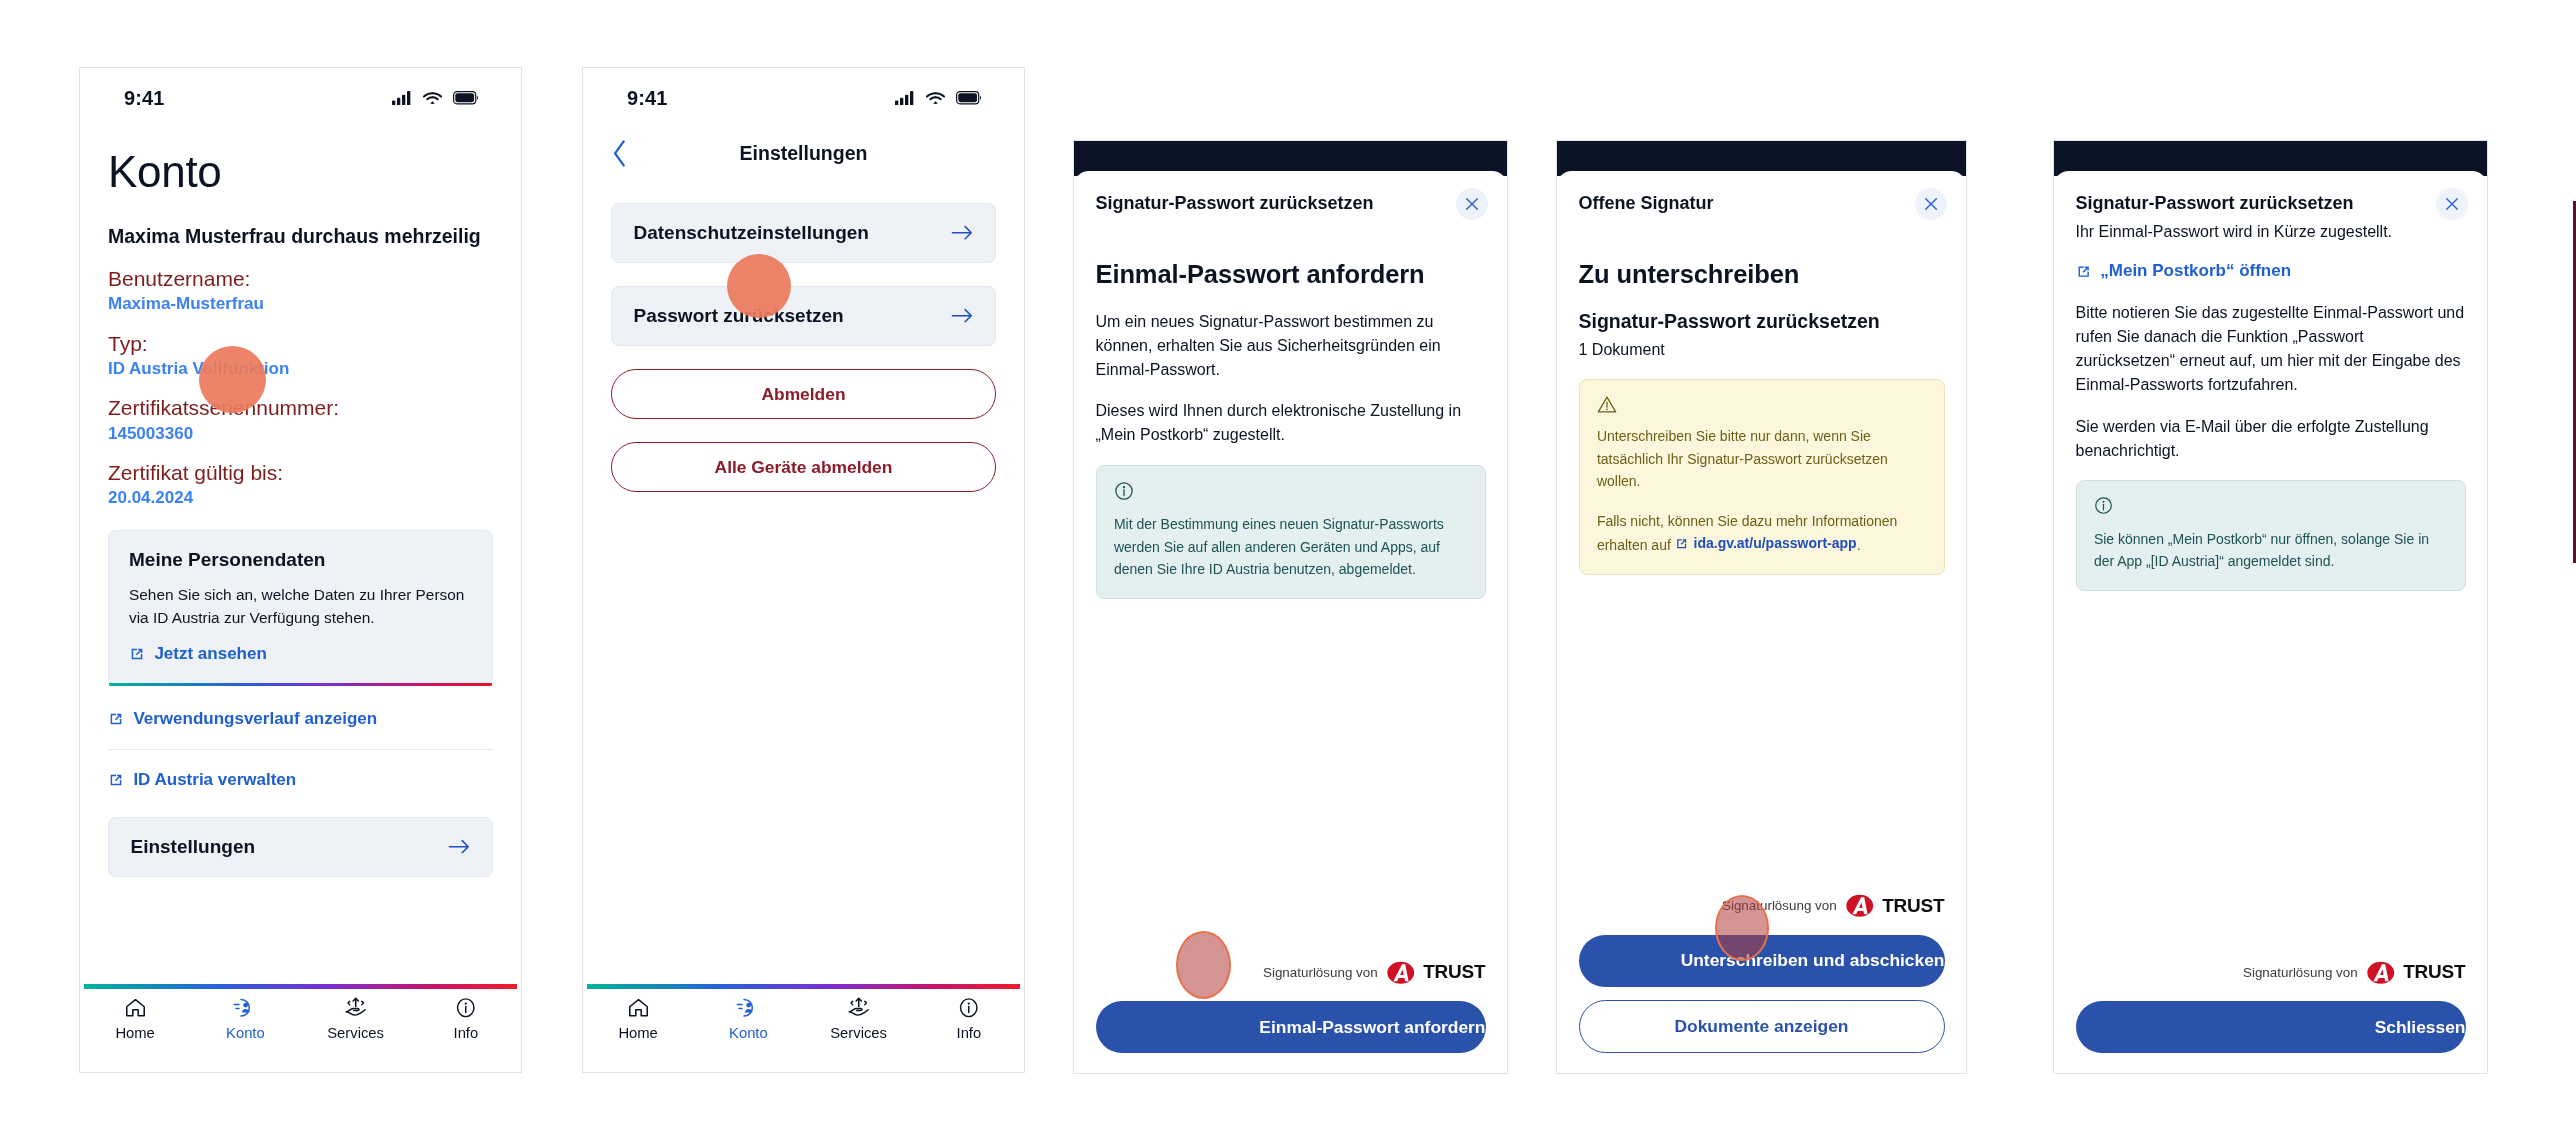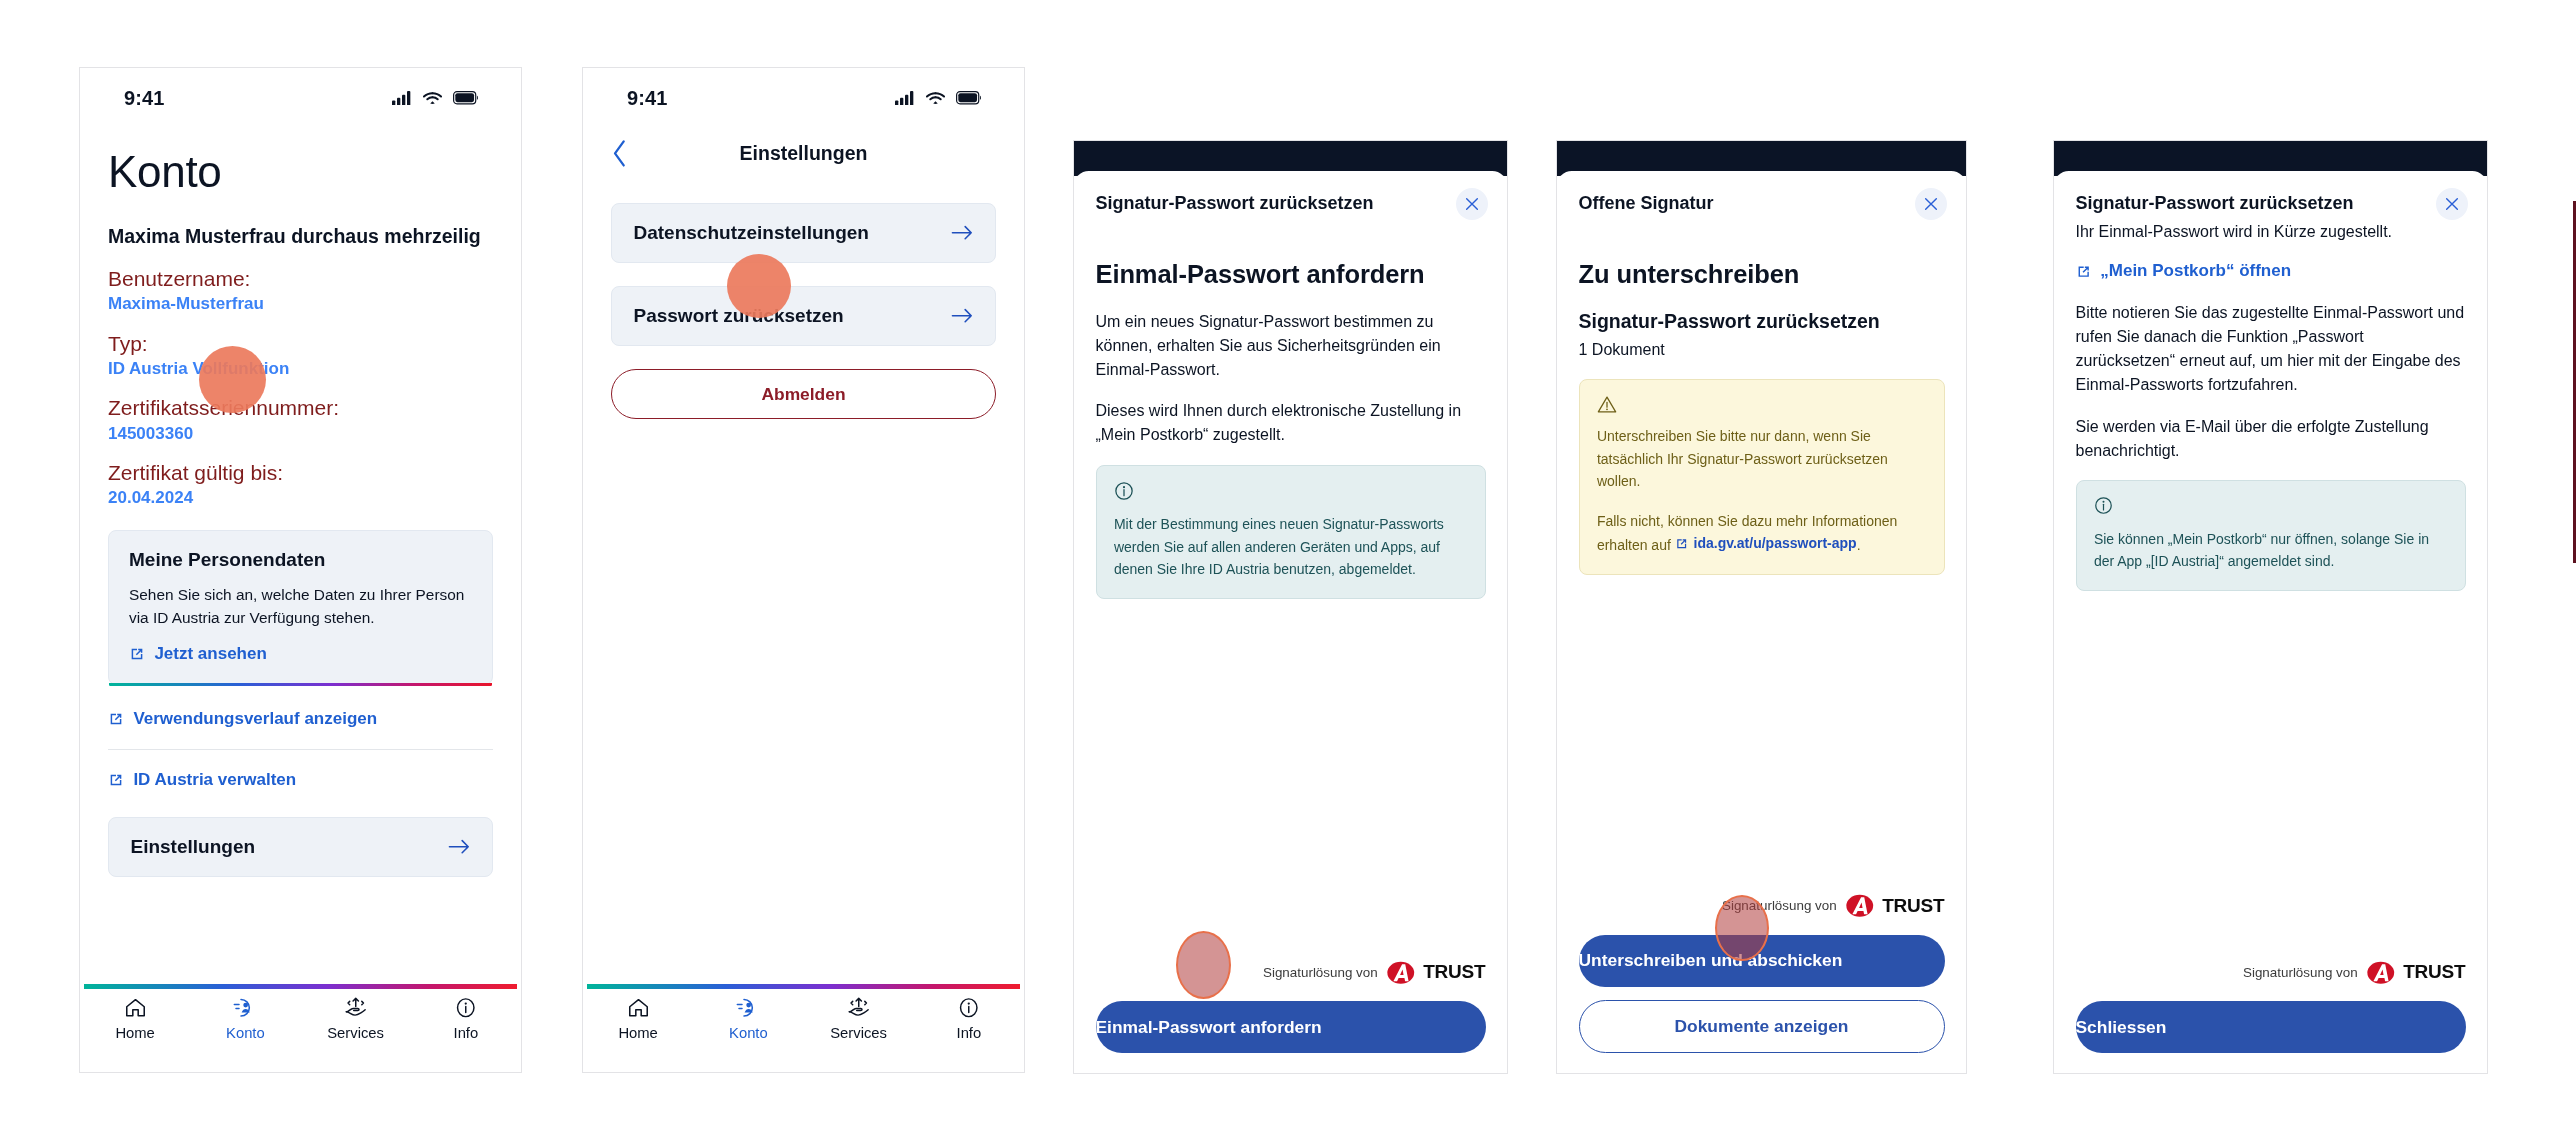--- a/index.html
+++ b/index.html
@@ -134,21 +134,21 @@
 
   .sheet-foot{padding:0 21.5px 20px 21.5px;}
   .brand{
     display:flex;align-items:center;justify-content:flex-end;gap:8px;
     margin-bottom:16px;
   }
   .brand .bl{font-size:13.4px;color:#3c3c3c;}
   .brand .bword{font-size:19px;font-weight:700;color:#0d0d0d;letter-spacing:-0.2px;}
   .primary-btn{
     background:#2b52ab;border-radius:40px;height:52px;
-    display:flex;align-items:center;justify-content:flex-start;
+    display:flex;align-items:center;justify-content:flex-end;
     color:#fff;font-size:17.4px;font-weight:700;
   }
   .secondary-btn{
     background:#fff;border:1px solid #2b52ab;border-radius:40px;height:51px;
     display:flex;align-items:center;justify-content:center;
     color:#2b52ab;font-size:17.4px;font-weight:700;margin-top:13.4px;
   }
 
   
   .blob{position:absolute;border-radius:50%;pointer-events:none;}
@@ -330,20 +330,23 @@
 
     <div class="big-row" style="margin-top:23px;">
       <span class="label">Passwort zurücksetzen</span>
       <svg width="23" height="17.4" viewBox="0 0 34 26">
         <path d="M2 13h28M21 4l9 9-9 9" stroke="#1f4fbd" stroke-width="2.4" fill="none" stroke-linecap="round" stroke-linejoin="round"></path>
       </svg>
     </div>
 
     <div class="outline-btn">
       <span>Abmelden</span>
+    </div>
+    <div class="outline-btn">
+      <span>Alle Geräte abmelden</span>
     </div>
   </div>
 
   <div class="tabbar-wrap">
     <div class="tab-grad"></div>
     <div class="tabbar">
       <div class="tab">
         <svg width="23" height="21.5" viewBox="0 0 34 32">
           <path d="M4 14.5L17 4l13 10.5V28H21v-9h-8v9H4z" stroke="#0c1423" stroke-width="2.3" fill="none" stroke-linejoin="round"></path>
         </svg>

